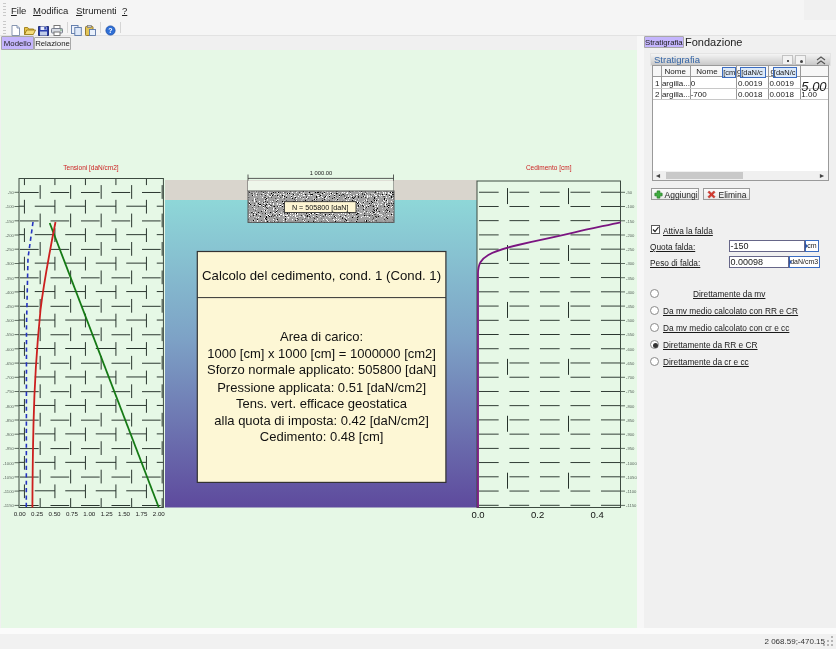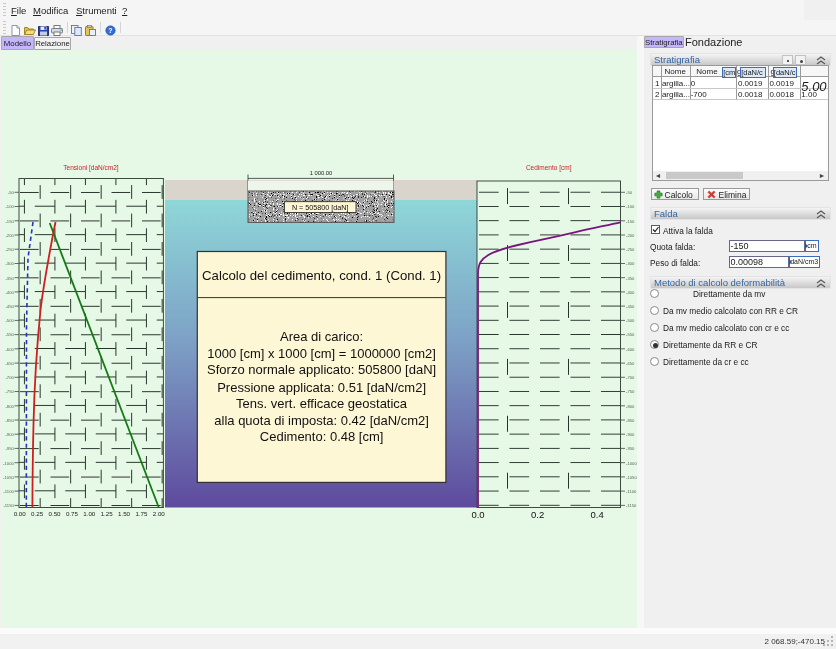--- a/index.html
+++ b/index.html
@@ -22,21 +22,21 @@
 #rpanel{position:absolute;left:644px;top:47px;width:192px;height:581px;background:#f0f0f0;font-size:8.3px;color:#1a1a1a;}
 .ghdr{position:absolute;left:6px;width:181px;height:13px;background:linear-gradient(#f4f4f4,#c8c8c8);
 border:1px solid #e4e4e4;color:#3565a5;font-size:9.5px;line-height:12px;padding-left:3px;}
 .chev{position:absolute;right:2px;top:1px;width:14px;height:11px;}
 .tbx{position:absolute;height:12px;border:1px solid #668;background:#fff;font-size:9px;line-height:10px;padding:0 1px;}
 .unit{position:absolute;height:12px;border:1px solid #3b6cc0;background:#fff;font-size:7px;line-height:10px;
 color:#222;text-align:center;}
 .unit::before{content:"";position:absolute;left:-1px;top:2px;border-left:3px solid #2b55a8;border-top:3px solid transparent;border-bottom:3px solid transparent;}
 .radio{position:absolute;width:9px;height:9px;border:1px solid #8a8a8a;border-radius:50%;background:#fff;}
 .radio.sel::after{content:"";position:absolute;left:2px;top:2px;width:5px;height:5px;border-radius:50%;background:#333;}
-.rlabel{position:absolute;font-size:8.3px;color:#1a1a1a;}
+.rlabel{position:absolute;font-size:8.3px;color:#1a1a1a;text-decoration:underline;}
 .btn{position:absolute;height:12px;border:1px solid #9a9a9a;background:linear-gradient(#fcfcfc,#e8e8e8);
 font-size:8.5px;line-height:10px;color:#222;}
 #statusbar{position:absolute;left:0;top:634px;width:836px;height:15px;background:#f1f1f1;font-size:8px;color:#333;}
 </style></head>
 <body>
 
 <div id="menubar">
  <div class="grip"></div>
  <div class="mi" style="left:11px"><u>F</u>ile</div>
  <div class="mi" style="left:33px"><u>M</u>odifica</div>
@@ -336,52 +336,42 @@
      <div class="abs" style="left:2px;top:1.5px;font-size:7px;color:#444;">◄</div>
      <div class="abs" style="right:2px;top:1.5px;font-size:7px;color:#444;">►</div>
      <div class="abs" style="left:13px;top:1px;width:77px;height:7.5px;background:#c9c9c9;"></div>
    </div>
  </div>
 
  <div class="btn" style="left:6.5px;top:140.5px;width:48px;">
    <svg width="9" height="9" viewBox="0 0 10 10" style="position:absolute;left:2px;top:1px;">
         <path d="M3.5,1 h3 v2.5 H9 v3 H6.5 V9 h-3 V6.5 H1 v-3 h2.5 z" fill="#3fae3f" stroke="#1d7a1d" stroke-width="0.8"></path>
       </svg>
-   <span style="position:absolute;left:13px;top:1.5px;">Calcolo</span>
+   <span style="position:absolute;left:13px;top:1.5px;">Aggiungi</span>
  </div>
  <div class="btn" style="left:58.5px;top:140.5px;width:47.5px;">
    <svg width="9" height="9" viewBox="0 0 10 10" style="position:absolute;left:3px;top:1px;">
         <path d="M1,2.5 L2.5,1 L5,3.5 L7.5,1 L9,2.5 L6.5,5 L9,7.5 L7.5,9 L5,6.5 L2.5,9 L1,7.5 L3.5,5 z" fill="#d63a2f" stroke="#a02018" stroke-width="0.5"></path>
       </svg>
    <span style="position:absolute;left:15px;top:1.5px;">Elimina</span>
  </div>
 
- <div class="ghdr" style="top:159.8px;">Falda
-   <svg class="chev" width="14" height="11" viewBox="0 0 14 11">
-        <path d="M3,5 L7,2 L11,5 M3,9 L7,6 L11,9" fill="none" stroke="#555" stroke-width="1.1"></path>
-      </svg>
- </div>
  <div class="abs" style="left:7px;top:178px;width:9px;height:9px;border:1px solid #5a5a5a;background:#fff;">
    <svg width="9" height="9" viewBox="0 0 9 9" style="position:absolute;left:-1px;top:-1px;">
         <path d="M2,4.5 L4,6.5 L7.5,2" fill="none" stroke="#222" stroke-width="1.2"></path>
       </svg>
  </div>
  <div class="rlabel" style="left:19px;top:178.5px;">Attiva la falda</div>
  <div class="rlabel" style="left:6px;top:195px;">Quota falda:</div>
  <div class="tbx" style="left:84.5px;top:193px;width:76.5px;">-150</div>
  <div class="unit" style="left:161px;top:193px;width:13.6px;">cm</div>
  <div class="rlabel" style="left:6px;top:211px;">Peso di falda:</div>
  <div class="tbx" style="left:84.5px;top:209px;width:60.2px;">0.00098</div>
  <div class="unit" style="left:144.7px;top:209px;width:31px;">daN/cm3</div>
 
- <div class="ghdr" style="top:229.2px;">Metodo di calcolo deformabilità
-   <svg class="chev" width="14" height="11" viewBox="0 0 14 11">
-        <path d="M3,5 L7,2 L11,5 M3,9 L7,6 L11,9" fill="none" stroke="#555" stroke-width="1.1"></path>
-      </svg>
- </div>
  <div class="radio" style="left:6px;top:241.5px;"></div>
  <div class="rlabel" style="left:19px;top:241.5px;padding-left:30px;">Direttamente da mv</div>
  <div class="radio" style="left:6px;top:258.5px;"></div>
  <div class="rlabel" style="left:19px;top:258.5px;">Da mv medio calcolato con RR e CR</div>
  <div class="radio" style="left:6px;top:275.5px;"></div>
  <div class="rlabel" style="left:19px;top:275.5px;">Da mv medio calcolato con cr e cc</div>
  <div class="radio sel" style="left:6px;top:292.5px;"></div>
  <div class="rlabel" style="left:19px;top:292.5px;">Direttamente da RR e CR</div>
  <div class="radio" style="left:6px;top:309.5px;"></div>
  <div class="rlabel" style="left:19px;top:309.5px;">Direttamente da cr e cc</div>

